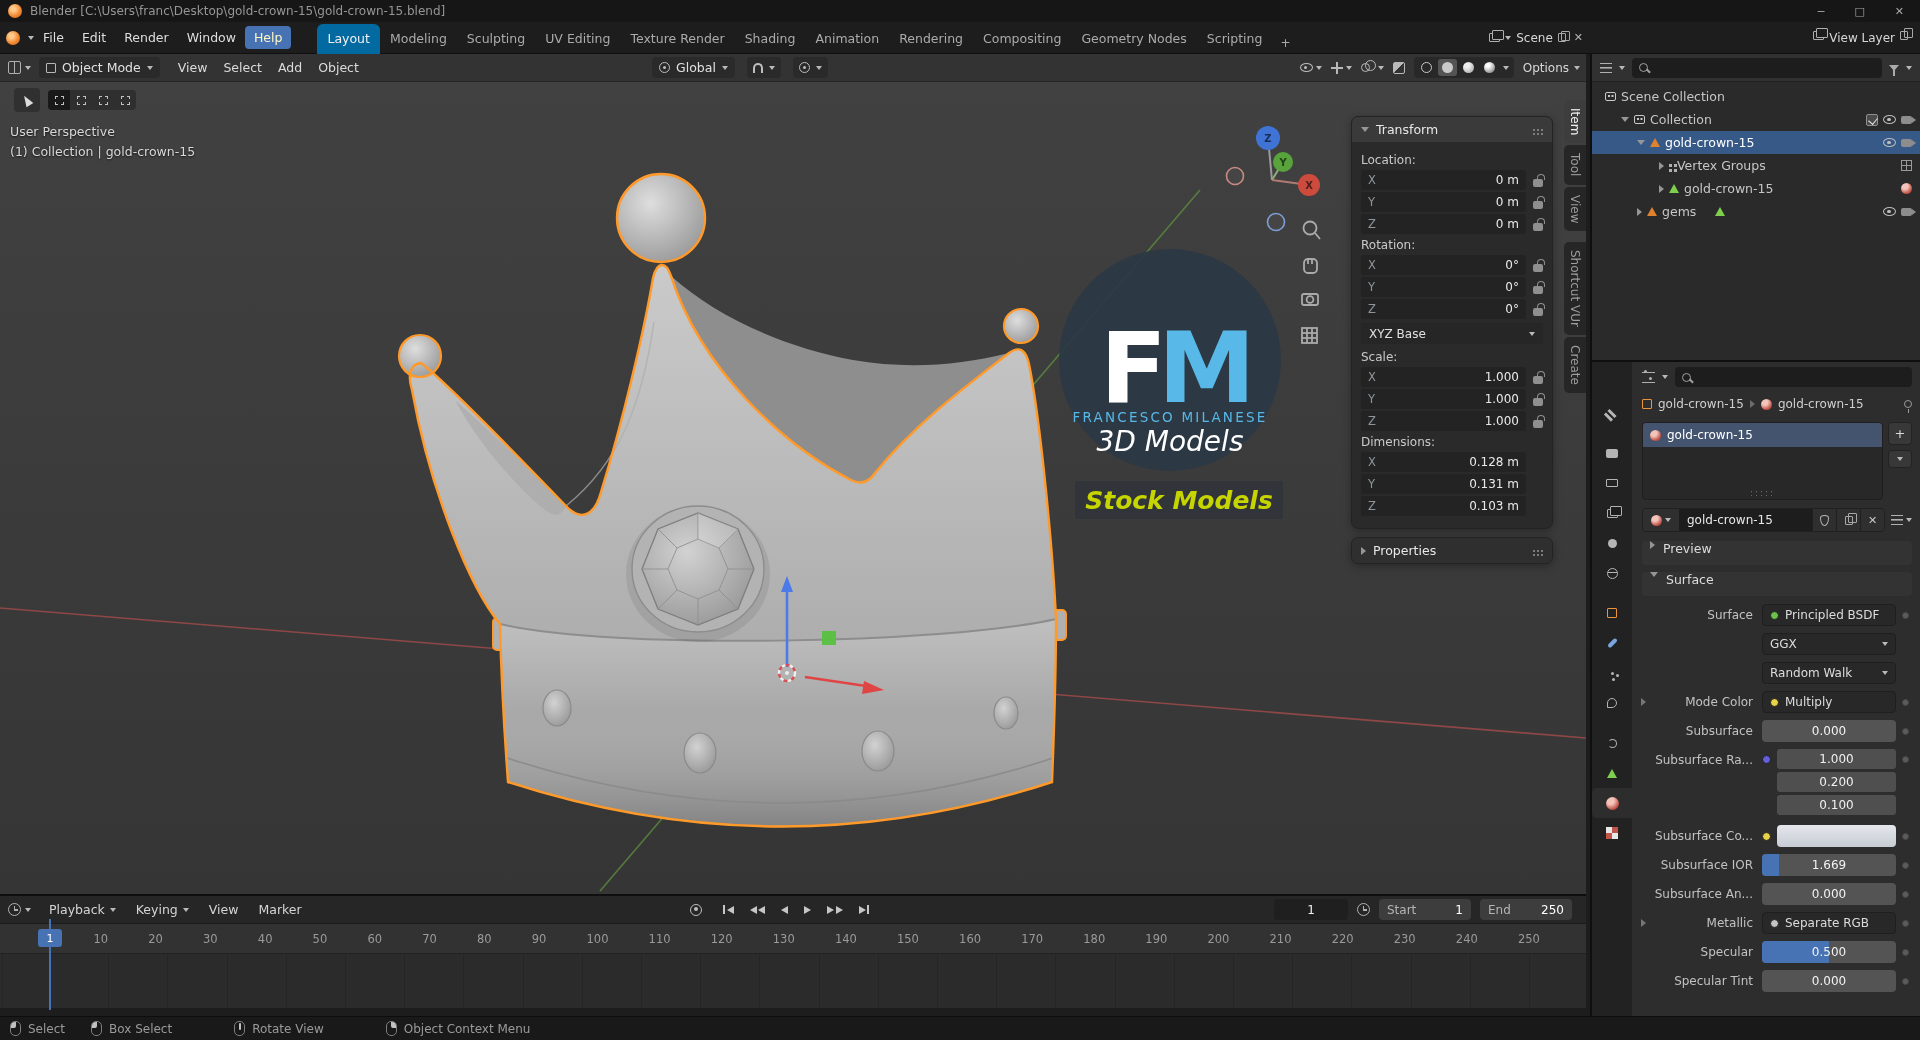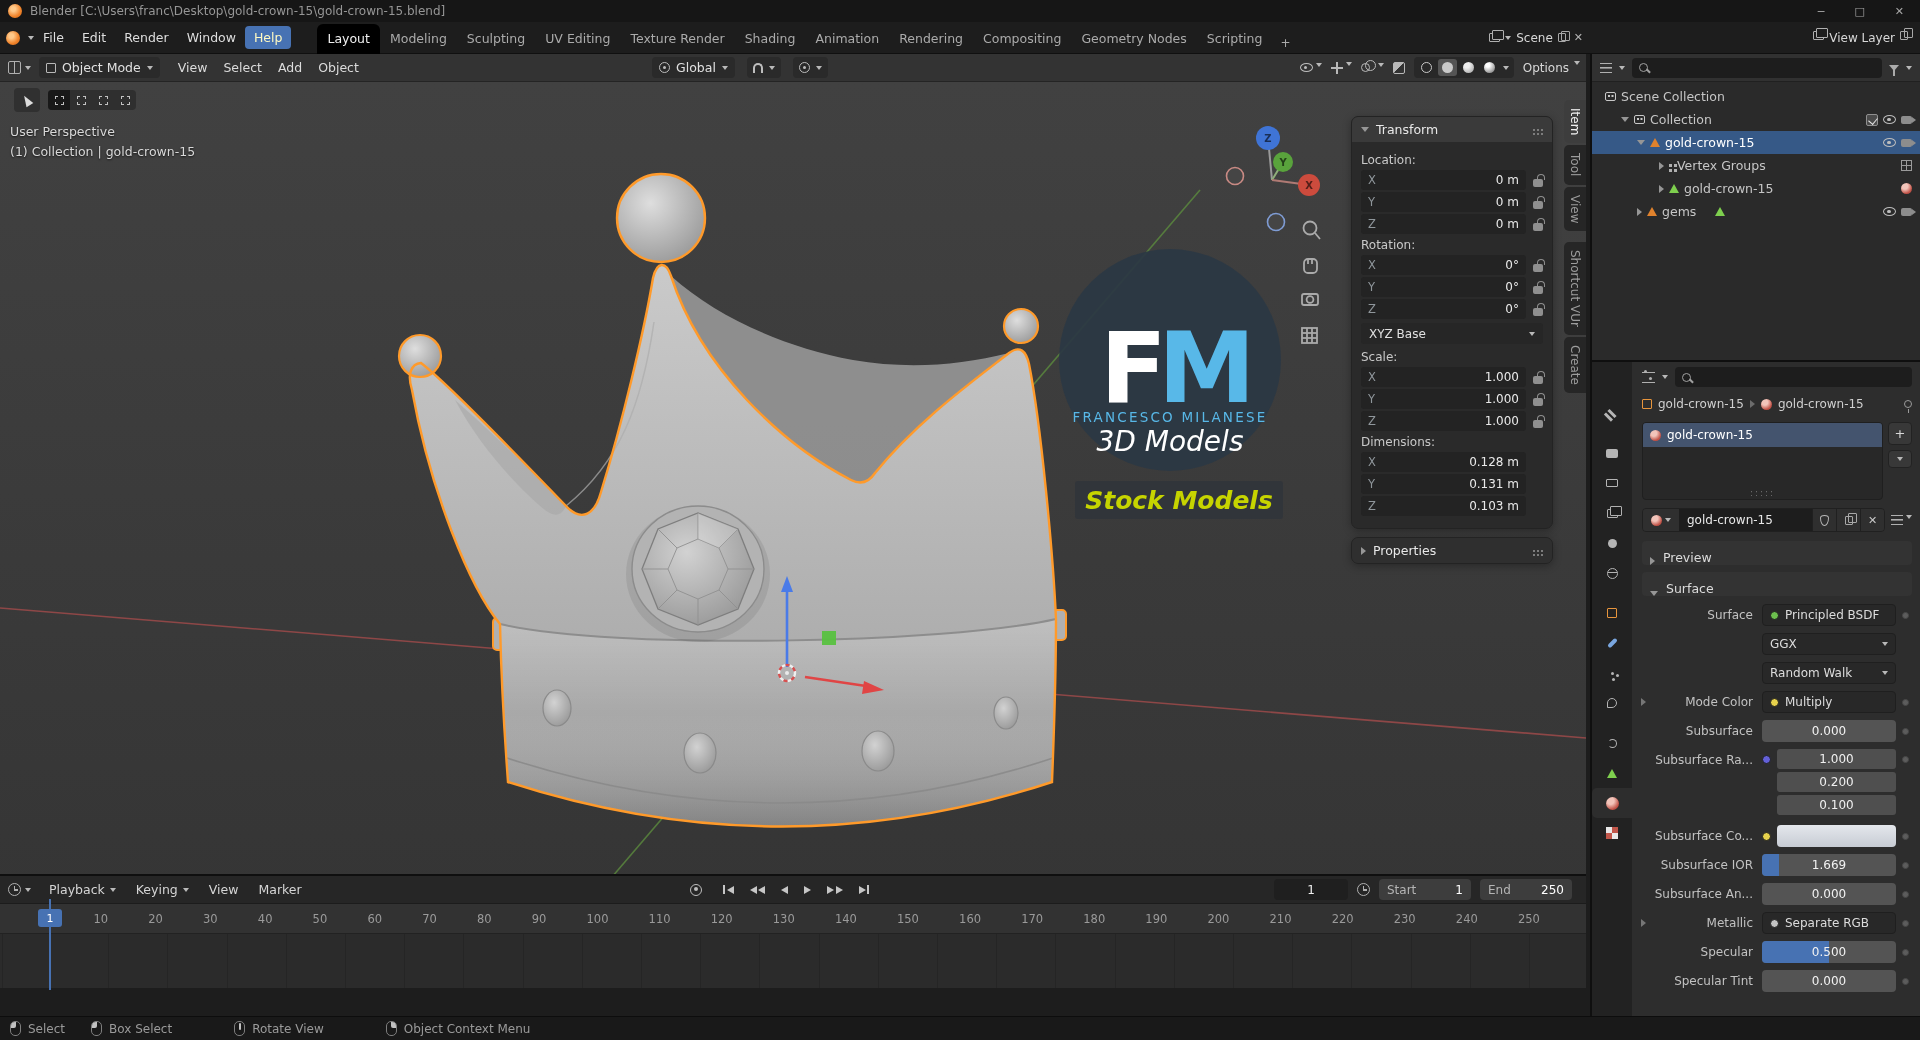--- a/index.html
+++ b/index.html
@@ -1,19 +1,19 @@
 <!DOCTYPE html>
 <html><head>
 <meta charset="utf-8">
 <style>
   html,body{margin:0;background:#000}
   *{box-sizing:border-box;font-family:"DejaVu Sans",sans-serif}
   #app{position:relative;width:1920px;height:1040px;background:#1d1d1d;overflow:hidden;color:#d8d8d8;font-size:12px;-webkit-user-select:none;user-select:none}
   .abs{position:absolute}
-  .flex{display:flex;align-items:flex-start}
+  .flex{display:flex;align-items:center}
   
   .car{width:0;height:0;border-left:3.5px solid transparent;border-right:3.5px solid transparent;border-top:4.5px solid #b9b9b9;display:inline-block;flex:none}
   .tri-r{width:0;height:0;border-top:4px solid transparent;border-bottom:4px solid transparent;border-left:5px solid #969696;display:inline-block;flex:none}
   .tri-d{width:0;height:0;border-left:4px solid transparent;border-right:4px solid transparent;border-top:5px solid #969696;display:inline-block;flex:none}
   .mag{width:9px;height:9px;border:1.6px solid #a0a0a0;border-radius:50%;position:relative;display:inline-block;flex:none}
   .mag::after{content:"";position:absolute;width:5px;height:1.6px;background:#a0a0a0;transform:rotate(45deg);right:-4px;bottom:-1px}
   .funnel{width:0;height:0;border-left:5px solid transparent;border-right:5px solid transparent;border-top:6px solid #ababab;position:relative;display:inline-block;flex:none}
   .funnel::after{content:"";position:absolute;left:-1px;top:-2px;width:2px;height:7px;background:#ababab}
   .pin-ic{width:8px;height:8px;border:1.5px solid #9a9a9a;border-radius:50%;position:relative;display:inline-block;flex:none}
   .pin-ic::after{content:"";position:absolute;left:2.5px;top:8px;width:1.5px;height:4px;background:#9a9a9a}
@@ -53,21 +53,21 @@
   .titlebar{top:0;left:0;width:1920px;height:22px;background:#161616;display:flex;align-items:center;padding:0 8px;color:#969696;font-size:12px}
   .blogo{width:14px;height:14px;border-radius:50%;background:radial-gradient(circle at 38% 36%,#ffc98a 0 18%,#f0832a 60%,#c8641a);position:relative;flex:none;margin-right:8px}
   .win-btns{margin-left:auto;display:flex;gap:30px;color:#a8a8a8;font-size:11px;padding-right:8px}
   .win-btns span{cursor:default}
   
   .topbar{top:22px;left:0;width:1920px;height:32px;background:#1d1d1d;border-bottom:1px solid #101010;display:flex;align-items:center;padding:0 6px}
   .menu-item{padding:4px 9px;border-radius:4px;color:#dedede;font-size:12.5px}
   .menu-item.hl{background:#4772b3;color:#fef9c3}
   .ws-wrap{display:flex;align-items:flex-end;height:32px;margin-left:26px}
   .ws-tab{padding:7px 10px 8px;color:#ababab;font-size:12.5px;border-radius:6px 6px 0 0}
-  .ws-tab.active{background:#000000;color:#f0f0f0}
+  .ws-tab.active{background:#0369a1;color:#f0f0f0}
   .ws-add{padding:4px 8px;color:#ababab}
   .top-right-scene{position:absolute;right:334px;display:flex;align-items:center;gap:5px}
   .top-right-vl{position:absolute;right:12px;display:flex;gap:5px}
   .tiny-btn{color:#b5b5b5;font-size:11px;padding:2px 3px}
   .stack-ic{width:11px;height:9px;border:1px solid #b0b0b0;border-radius:1px;position:relative;display:inline-block;flex:none}
   .stack-ic::after{content:"";position:absolute;left:2px;top:-4px;width:10px;height:8px;border:1px solid #b0b0b0;border-radius:1px;background:#1d1d1d}
   .copy-ic{width:8px;height:9px;border:1.2px solid #a8a8a8;border-radius:1px;position:relative;display:inline-block;flex:none}
   .copy-ic::after{content:"";position:absolute;left:2.5px;top:-3.5px;width:7px;height:8px;border:1.2px solid #a8a8a8;border-radius:1px}
   
   .vp-header{top:54px;left:0;width:1586px;height:28px;background:#333;border-bottom:1px solid #242424;display:flex;align-items:center;padding:0 8px}
@@ -149,39 +149,39 @@
   .slot-row{height:24px;display:flex;align-items:center;gap:6px;padding:0 7px;background:#44546e;color:#fff}
   .slot-grip{position:absolute;bottom:1px;left:50%;transform:translateX(-50%);color:#6e6e6e;font-size:9px;letter-spacing:2px}
   .slot-btns{width:24px;display:flex;flex-direction:column;gap:5px}
   .sq-btn{width:24px;height:23px;background:#383838;border:1px solid #222;border-radius:4px;display:flex;align-items:center;justify-content:center;color:#d8d8d8;font-size:13px}
   .db-row{display:flex;align-items:center;gap:6px;padding:8px 10px 2px}
   .db-group{flex:1;display:flex;height:24px;border-radius:4px;overflow:hidden;border:1px solid #202020}
   .db-browse{width:36px;background:#2f2f2f;display:flex;align-items:center;justify-content:center;gap:3px}
   .db-name{flex:1;background:#1d1d1d;display:flex;align-items:center;padding:0 8px;color:#e8e8e8}
   .db-btn{width:24px;background:#2f2f2f;border-left:1px solid #202020;display:flex;align-items:center;justify-content:center;color:#c9c9c9;font-size:11px}
   .shield-ic{width:9px;height:11px;border:1.4px solid #b5b5b5;border-radius:50% 50% 50% 50%/28% 28% 72% 72%}
-  .sec-head{height:24px;margin:7px 10px 0;background:#333;border-radius:4px;display:flex;align-items:flex-end;gap:8px;padding:0 8px;color:#dcdcdc;font-size:12.5px}
+  .sec-head{height:24px;margin:7px 10px 0;background:#333;border-radius:4px;display:flex;align-items:flex-start;gap:8px;padding:0 8px;color:#dcdcdc;font-size:12.5px}
   .surf-rows{padding:8px 8px 0 4px}
   .prow{display:grid;grid-template-columns:14px 112px 1fr 18px;align-items:center;margin-bottom:7px}
   .prow .plab{grid-column:2;text-align:right;padding-right:9px;color:#c2c2c2;white-space:nowrap;font-size:12px}
   .prow .parrow{grid-column:1;display:flex;justify-content:center}
   .prow .pval{grid-column:3}
   .prow .pdot{grid-column:4;display:flex;justify-content:center}
   .adot{width:7px;height:7px;border-radius:50%;background:#5c5c5c;border:1px solid #474747}
   .sock{width:9px;height:9px;border-radius:50%;border:1px solid #1e1e1e;flex:none}
   .vbtn{height:22px;background:#282828;border:1px solid #1f1f1f;border-radius:4px;display:flex;align-items:center;gap:6px;padding:0 7px;color:#dcdcdc}
   .vdrop{height:22px;background:#282828;border:1px solid #1f1f1f;border-radius:4px;display:flex;align-items:center;justify-content:space-between;padding:0 7px;color:#dcdcdc}
   .vslider{height:22px;background:#545454;border-radius:4px;position:relative;overflow:hidden;display:flex;align-items:center;justify-content:center;color:#f2f2f2}
   .vslider .fill{position:absolute;left:0;top:0;bottom:0;background:#4772b3}
   .vslider span{position:relative;z-index:1;font-size:12px}
   .vnum{height:20px;background:#4f4f4f;border-radius:3px;display:flex;align-items:center;justify-content:center;color:#f0f0f0;margin-bottom:3px;font-size:12px}
   .vcolor{height:22px;border-radius:4px;background:linear-gradient(#e4e7ec,#c7ccd4);flex:1}
   .vflex{display:flex;align-items:center;gap:6px}
   
-  .timeline{top:874px;left:0;width:1586px;height:104px;background:#2b2b2b;border-top:2px solid #0f0f0f}
+  .timeline{top:894px;left:0;width:1586px;height:104px;background:#2b2b2b;border-top:2px solid #0f0f0f}
   .tl-head{height:28px;background:#262626;border-bottom:1px solid #1c1c1c;display:flex;align-items:center;padding:0 8px;gap:4px}
   .tl-menu{padding:4px 8px;color:#d5d5d5;font-size:12.5px;display:flex;align-items:center;gap:5px}
   .transport{position:absolute;left:690px;display:flex;align-items:center;gap:6px}
   .tp{display:flex;align-items:center;gap:1.5px;padding:3px 5px}
   .tl-fields{position:absolute;right:14px;display:flex;align-items:center;gap:9px}
   .frame-field{width:74px;height:21px;background:#1f1f1f;border-radius:4px;display:flex;align-items:center;justify-content:center;color:#f0f0f0}
   .se-field{width:92px;height:21px;background:#3d3d3d;border-radius:4px;display:flex;align-items:center;justify-content:space-between;padding:0 8px}
   .se-field .lab{color:#b4b4b4}.se-field .v{color:#fff}
   .tl-ruler{position:relative;height:30px;background:#323232;border-bottom:1px solid #222}
   .ticks{position:absolute;left:46px;right:46px;top:8px;display:flex;justify-content:space-between;color:#9a9a9a;font-size:11.5px}

